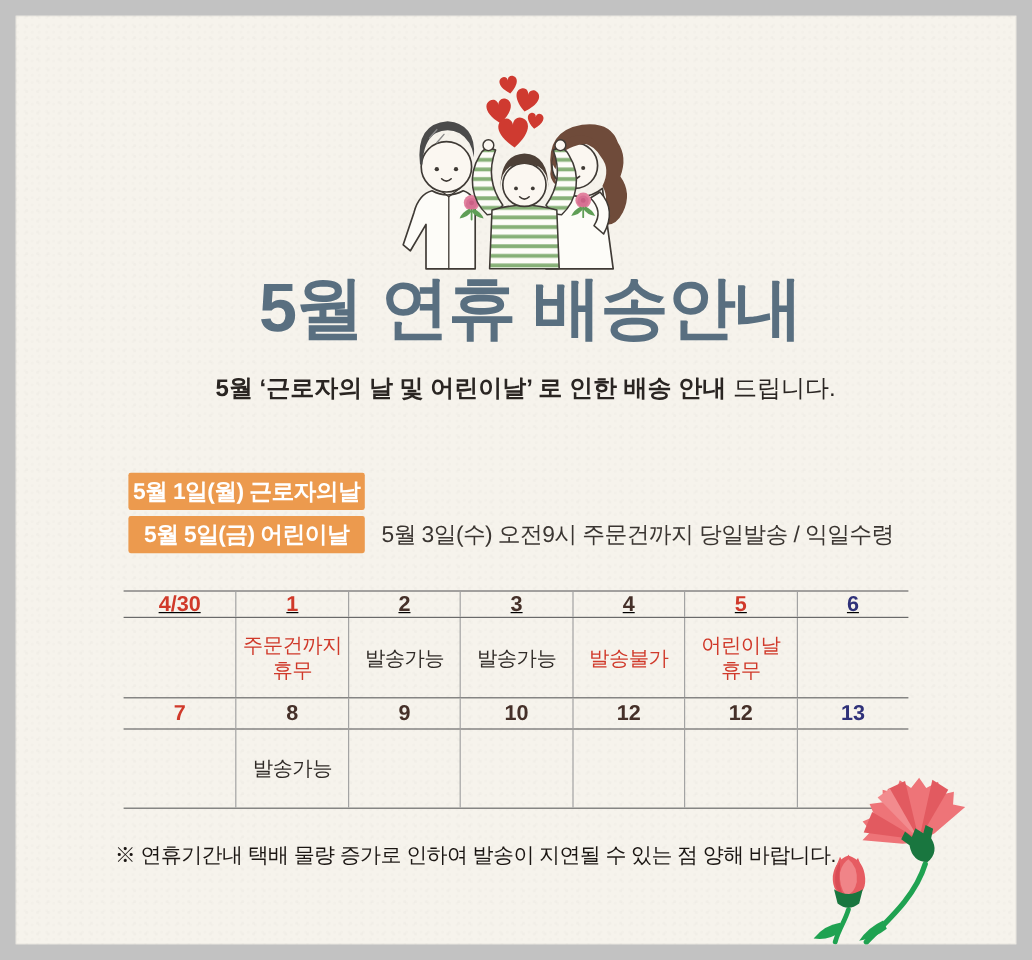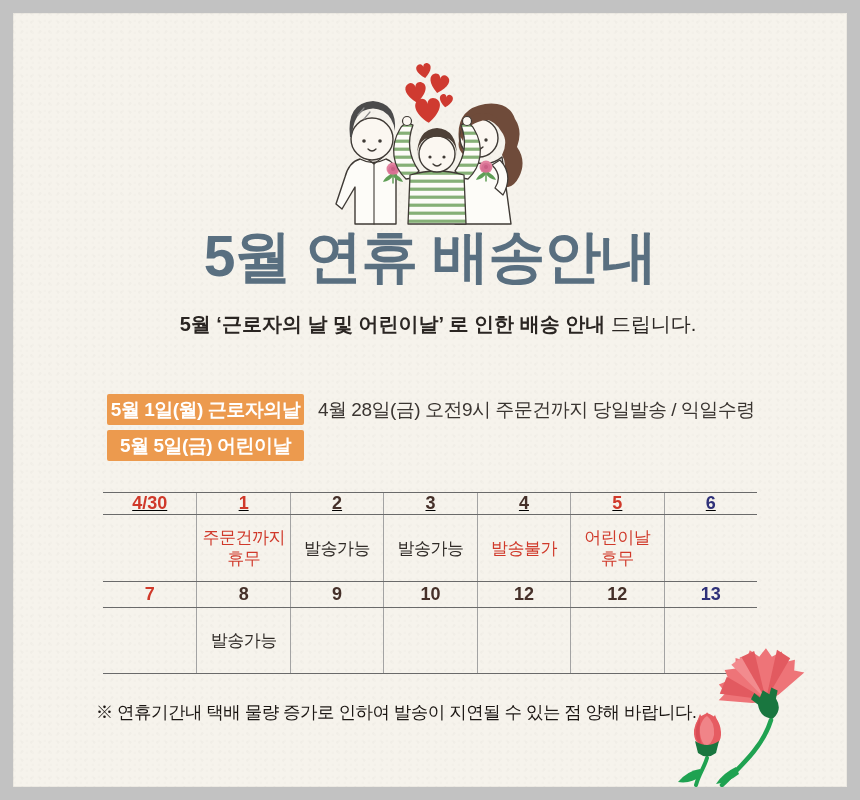--- a/index.html
+++ b/index.html
@@ -12,21 +12,21 @@
   .panel{
     position:absolute; inset:13px;
     background:
       radial-gradient(circle at 30% 30%, rgba(0,0,0,.012) 1px, transparent 1.6px) 0 0/6px 6px,
       radial-gradient(circle at 70% 60%, rgba(0,0,0,.018) 1px, transparent 1.6px) 3px 4px/9px 9px,
       #f6f3ec;
     box-shadow: inset 0 0 0 1px rgba(0,0,0,.04);
   }
   .illu{position:absolute;left:290px;top:44px;width:254px;height:174px;}
   .page-title{
-    position:absolute;left:0;top:206px;width:834px;text-align:center;
+    position:absolute;left:12px;top:206px;width:834px;text-align:center;
     font-size:57px;font-weight:800;letter-spacing:-1px;color:#596f80;
   }
   .intro{
     position:absolute;left:0;top:297px;width:834px;text-align:center;
     font-size:19px;line-height:28px;color:#47413c;
   }
   .intro .l2{font-size:20px;color:#2a2522;margin-left:16px;}
   .intro .emph{font-weight:700;}
   .notices{position:absolute;left:94px;top:383px;display:flex;flex-direction:column;gap:9px;}
   .notice-row{display:flex;align-items:center;height:27px;}
@@ -130,24 +130,24 @@
 
   <div class="page-title">5월 연휴 배송안내</div>
 
   <div class="intro">
     <div class="l2"><span class="emph">5월 ‘근로자의 날 및 어린이날’ 로 인한 배송 안내</span><span> 드립니다.</span></div>
   </div>
 
   <div class="notices">
     <div class="notice-row">
       <div class="badge">5월 1일(월) 근로자의날</div>
-      <div class="notice-text">4월 28일(금) 오전9시 주문건까지 당일발송 / 익일수령</div>
     </div>
     <div class="notice-row">
       <div class="badge">5월 5일(금) 어린이날</div>
+      <div class="notice-text">5월 3일(수) 오전9시 주문건까지 당일발송 / 익일수령</div>
     </div>
   </div>
 
   <div class="calendar">
     <div class="cal-row r-date1">
       <div class="cell date c-red">4/30</div>
       <div class="cell date c-red">1</div>
       <div class="cell date c-dark">2</div>
       <div class="cell date c-dark">3</div>
       <div class="cell date c-dark">4</div>

